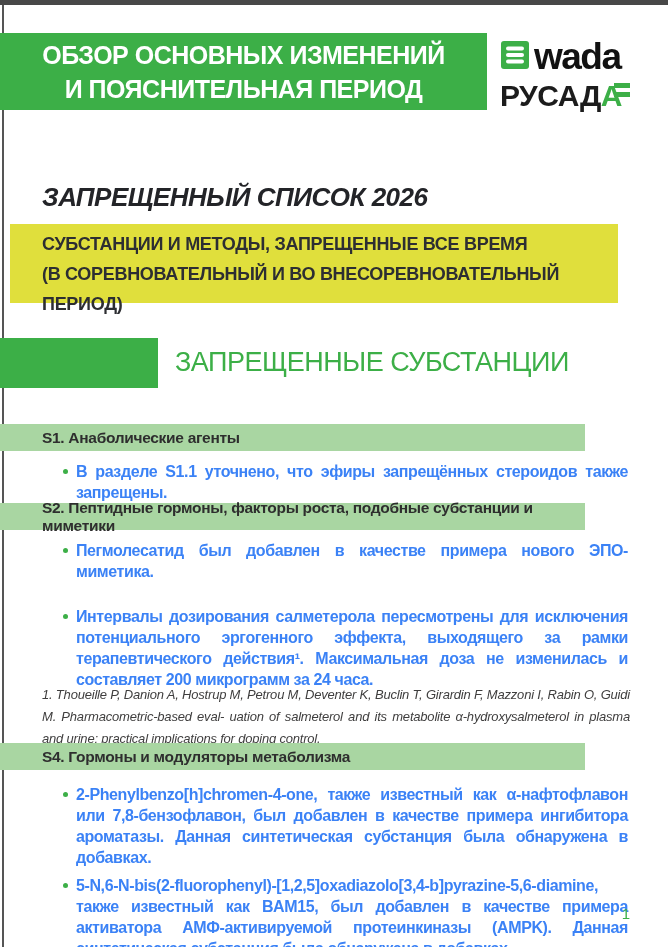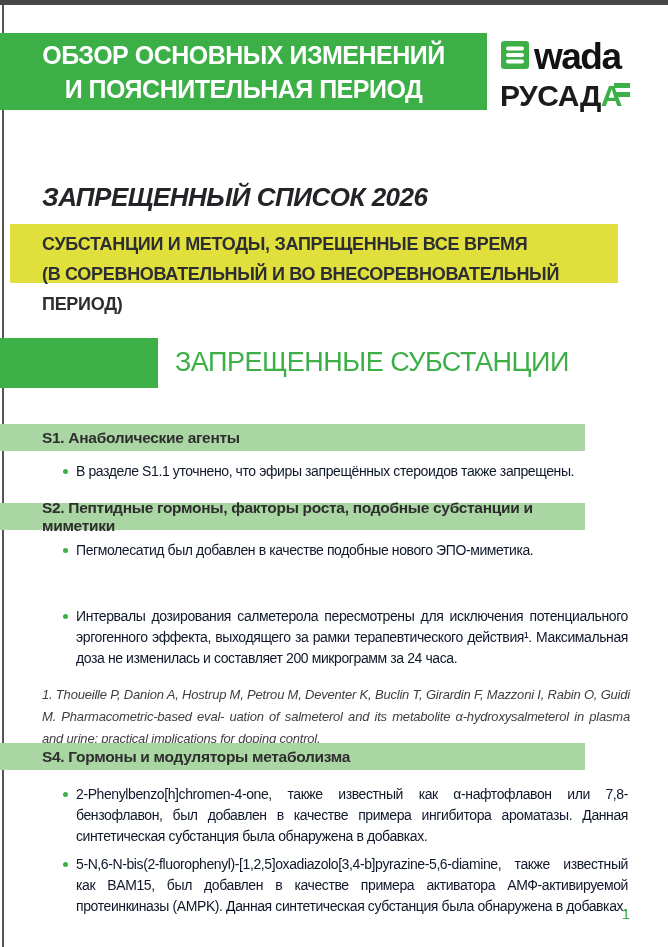--- a/index.html
+++ b/index.html
@@ -29,21 +29,21 @@
   .rusada-bars i { display:block; width:16px; height:5px; background:#3caf47; }
 
   
   .doc-title {
     position:absolute; top:182px; left:42px;
     font-weight:bold; font-style:italic; font-size:26px; color:#232428; letter-spacing:-0.5px;
   }
 
   
   .yellow-box {
-    position:absolute; top:224px; left:10px; width:608px; height:59px;
+    position:absolute; top:224px; left:10px; width:608px; height:79px;
     background:#e0df3c; color:#2d2e32; font-weight:bold; font-size:18px;
     line-height:30px; padding:5px 10px 0 32px; letter-spacing:-0.3px;
   }
 
   
   .banner-block { position:absolute; top:338px; left:0; width:158px; height:50px; background:#3caf47; }
   .banner-heading {
     position:absolute; top:347px; left:175px;
     font-size:27px; font-weight:400; color:#3caf47; letter-spacing:-0.5px;
   }
@@ -59,22 +59,22 @@
   .bar-s3 { top:568px; }
   .bar-s4 { top:743px; }
 
   
   .bullets { position:absolute; left:62px; width:566px; list-style:none; }
   .list-s1 { top:461px; }
   .list-s2 { top:540px; }
   .list-s3 { top:606px; }
   .list-s4 { top:784px; }
   .bullets li {
-    position:relative; padding-left:14px; color:#0f172a; font-size:14px;
-    line-height:21px; letter-spacing:-0.4px; text-align:justify; margin-bottom:7px;
+    position:relative; padding-left:14px; color:#3b82f6; font-size:16px;
+    line-height:21px; letter-spacing:-0.4px; text-align:justify; margin-bottom:7px;font-weight:bold;
   }
   .bullets li::before {
     content:""; position:absolute; left:1px; top:8px;
     width:5px; height:5px; border-radius:50%; background:#3caf47;
   }
 
   
   .footnote {
     position:absolute; top:684px; left:42px; width:588px;
     font-style:italic; font-size:13px; line-height:22px; color:#3f3e3e;
@@ -134,21 +134,21 @@
     <span>S1. Анаболические агенты</span>
   </div>
   <ul class="bullets list-s1">
     <li>В разделе S1.1 уточнено, что эфиры запрещённых стероидов также запрещены.</li>
   </ul>
 
   <div class="sec-bar bar-s2">
     <span>S2. Пептидные гормоны, факторы роста, подобные субстанции и миметики</span>
   </div>
   <ul class="bullets list-s2">
-    <li>Пегмолесатид был добавлен в качестве подобные нового ЭПО-миметика.</li>
+    <li>Пегмолесатид был добавлен в качестве примера нового ЭПО-миметика.</li>
   </ul>
 
   <ul class="bullets list-s3">
     <li>Интервалы дозирования салметерола пересмотрены для исключения потенциального эргогенного эффекта, выходящего за рамки терапевтического действия¹. Максимальная доза не изменилась и составляет 200 микрограмм за 24 часа.</li>
   </ul>
 
   <div class="footnote">1. Thoueille P, Danion A, Hostrup M, Petrou M, Deventer K, Buclin T, Girardin F, Mazzoni I, Rabin O, Guidi M. Pharmacometric-based eval- uation of salmeterol and its metabolite α-hydroxysalmeterol in plasma and urine: practical implications for doping control.</div>
 
   <div class="sec-bar bar-s4">
     <span>S4. Гормоны и модуляторы метаболизма</span>

